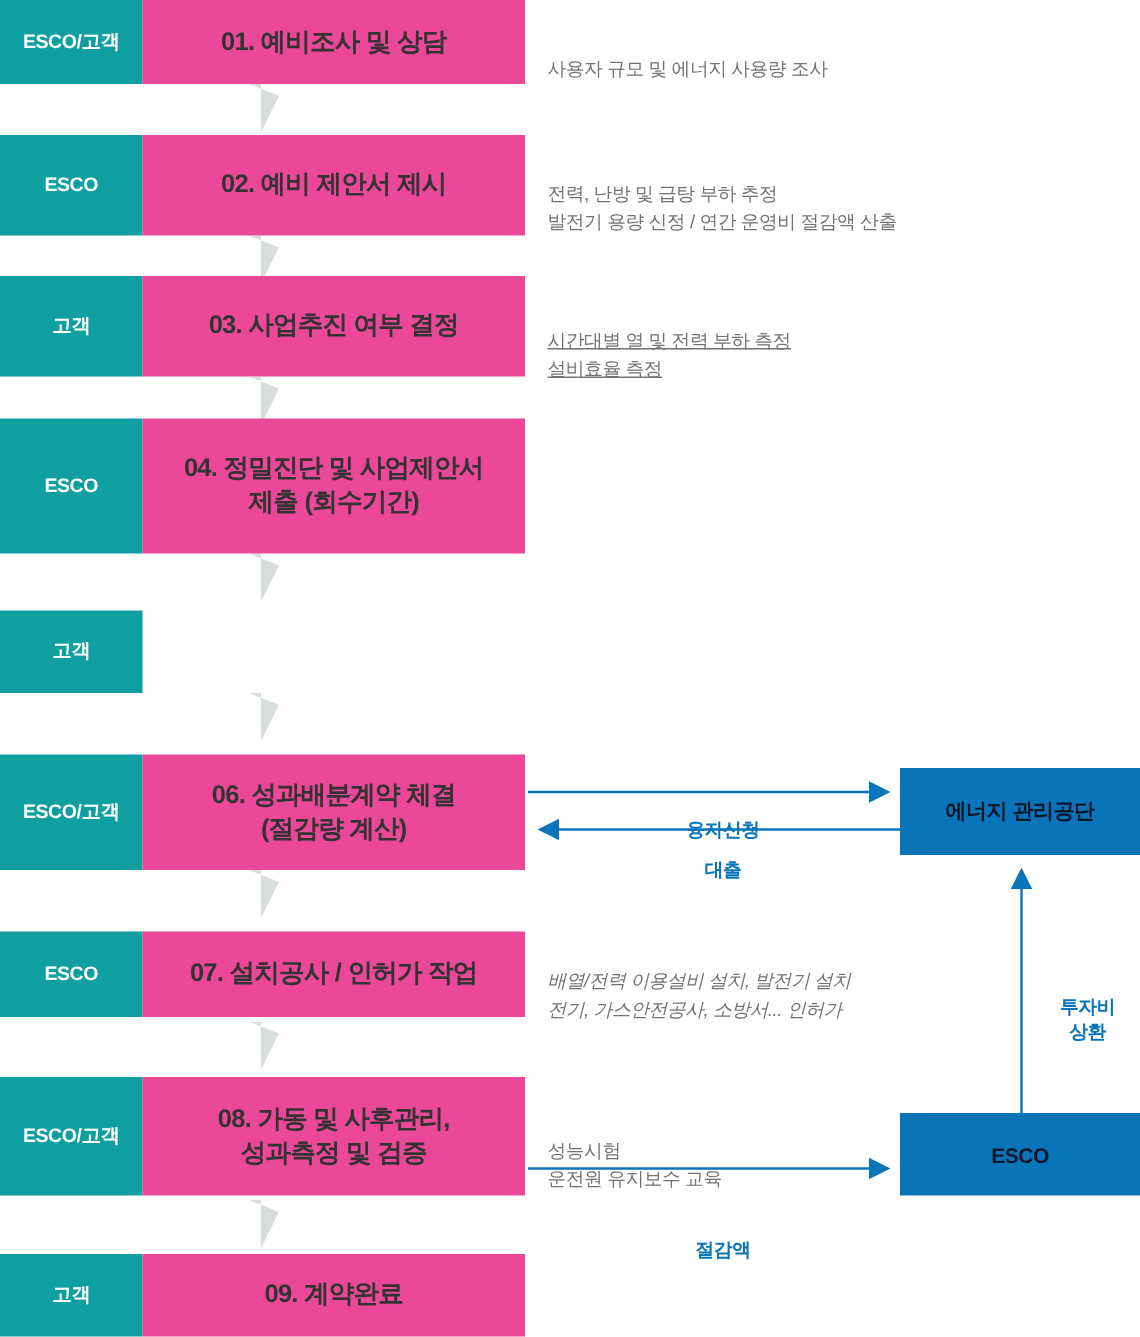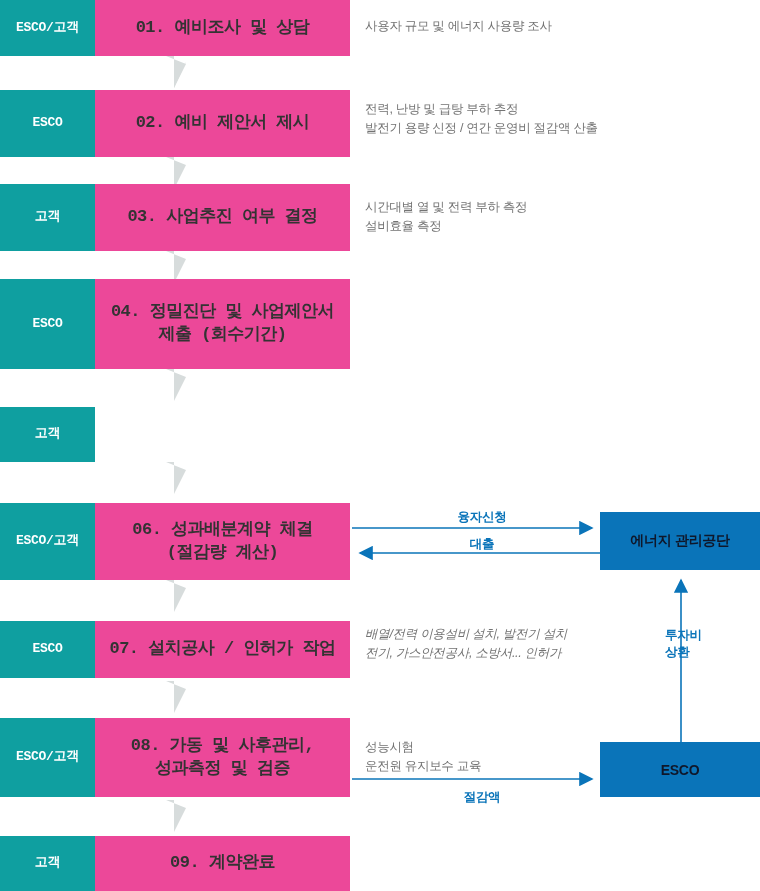--- a/index.html
+++ b/index.html
@@ -21,21 +21,20 @@
     height: 891px;
   }
 
   
   .step-row {
     position: absolute;
     left: 0;
     width: 350px;
     display: flex;
     align-items: stretch;
-    font-family: Liberation Mono, monospace;
   }
   .actor-cell {
     width: 95px;
     flex: 0 0 95px;
     background: #0f9fa0;
     color: #ffffff;
     display: flex;
     align-items: center;
     justify-content: center;
     font-size: 13px;
@@ -74,20 +73,21 @@
 
   
   .desc {
     position: absolute;
     left: 365px;
     color: #737373;
     font-size: 12.5px;
     line-height: 1.55;
     letter-spacing: -0.3px;
     white-space: pre-line;
+    margin-top: 20px;
   }
 
   
   .partner-box {
     position: absolute;
     background: #0a74b9;
     color: #0f172a;
     display: flex;
     align-items: center;
     justify-content: center;
@@ -109,20 +109,21 @@
   
   .link-label {
     position: absolute;
     color: #0a74b9;
     font-size: 12.5px;
     font-weight: bold;
     letter-spacing: -0.3px;
     line-height: 1.35;
     white-space: pre-line;
     text-align: center;
+    margin-top: 36px;
   }
 </style>
 </head>
 <body>
 
 <div id="flow-root">
 
   <div class="connector" style="top:56px;">
     <svg width="22" height="32" viewBox="0 0 22 32">
         <path d="M0 0 H8 V22 L20 6 L8 32 V0 Z" fill="#d7dcdc"></path>
@@ -224,21 +225,21 @@
   <div class="step-row" style="top:836px; height:55px;">
     <div class="actor-cell">고객</div>
     <div class="step-cell">
       <span class="step-text">09. 계약완료</span>
     </div>
   </div>
 
   <div class="desc" style="top:17px;">사용자  규모 및 에너지 사용량 조사</div>
   <div class="desc" style="top:100px;">전력, 난방 및 급탕 부하 추정
 발전기 용량 신정 / 연간 운영비 절감액 산출</div>
-  <div class="desc" style="top:198px;">시간대별 열 및 전력 부하 측정
+  <div class="desc" style="top:198px;text-decoration:underline;">시간대별 열 및 전력 부하 측정
 설비효율 측정</div>
   <div class="desc" style="top:625px;font-style:italic;">배열/전력 이용설비 설치, 발전기 설치
 전기, 가스안전공사, 소방서... 인허가</div>
   <div class="desc" style="top:738px;">성능시험
 운전원 유지보수 교육</div>
 
   <svg id="blue-links">
     <defs>
       <marker id="ar-right" markerWidth="9" markerHeight="9" refX="8" refY="4.5" orient="auto">
         <path d="M0,0 L9,4.5 L0,9 Z" fill="#0a74b9"></path>
@@ -255,21 +256,21 @@
 
     <line x1="600" y1="553" x2="360" y2="553" stroke="#0a74b9" stroke-width="1.6" marker-end="url(#ar-left)"></line>
 
     <line x1="681" y1="742" x2="681" y2="580" stroke="#0a74b9" stroke-width="1.6" marker-end="url(#ar-up)"></line>
 
     <line x1="352" y1="779" x2="592" y2="779" stroke="#0a74b9" stroke-width="1.6" marker-end="url(#ar-right)"></line>
   </svg>
 
   <div class="link-label" style="left:432px; top:509px; width:100px;">융자신청</div>
   <div class="link-label" style="left:432px; top:536px; width:100px;">대출</div>
-  <div class="link-label" style="left:665px; top:627px; width:60px; text-align:left;">투자비
+  <div class="link-label" style="left:695px; top:627px; width:60px; text-align:center;">투자비
 상환</div>
   <div class="link-label" style="left:432px; top:789px; width:100px;">절감액</div>
 
   <div class="partner-box" style="left:600px; top:512px; width:160px; height:58px;">
     <span>에너지 관리공단</span>
   </div>
   <div class="partner-box" style="left:600px; top:742px; width:160px; height:55px;">
     <span>ESCO</span>
   </div>
 

